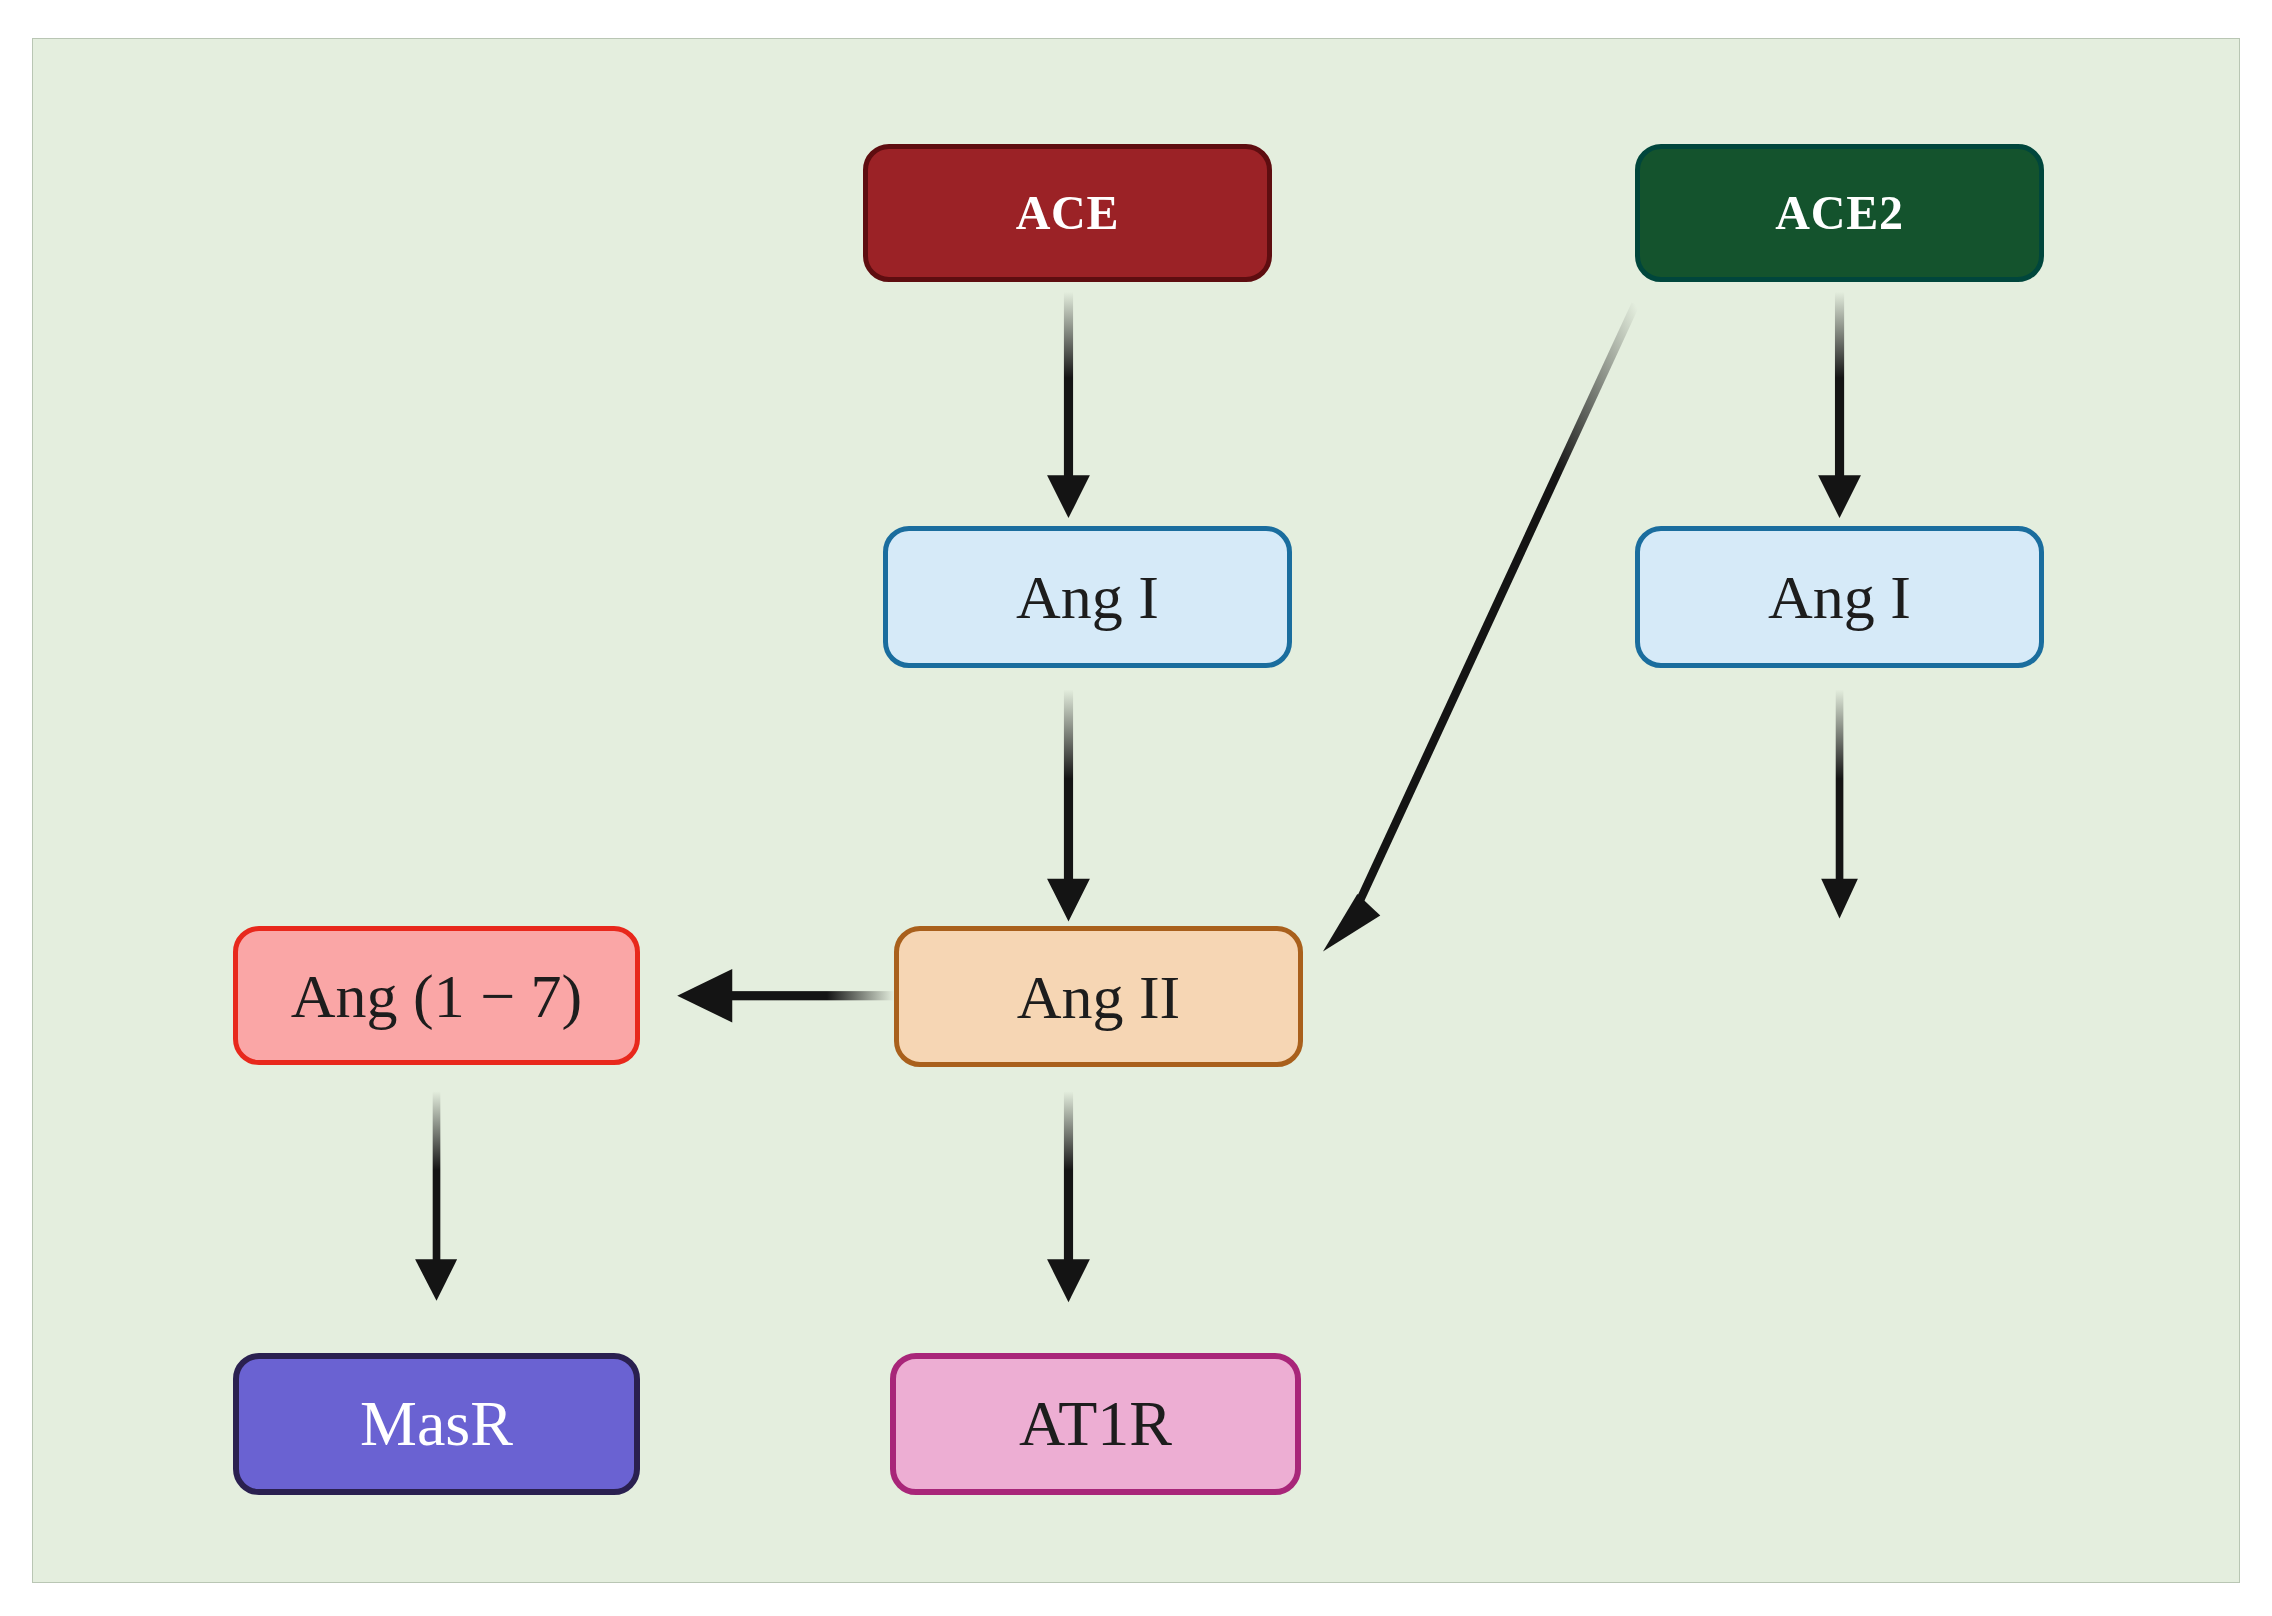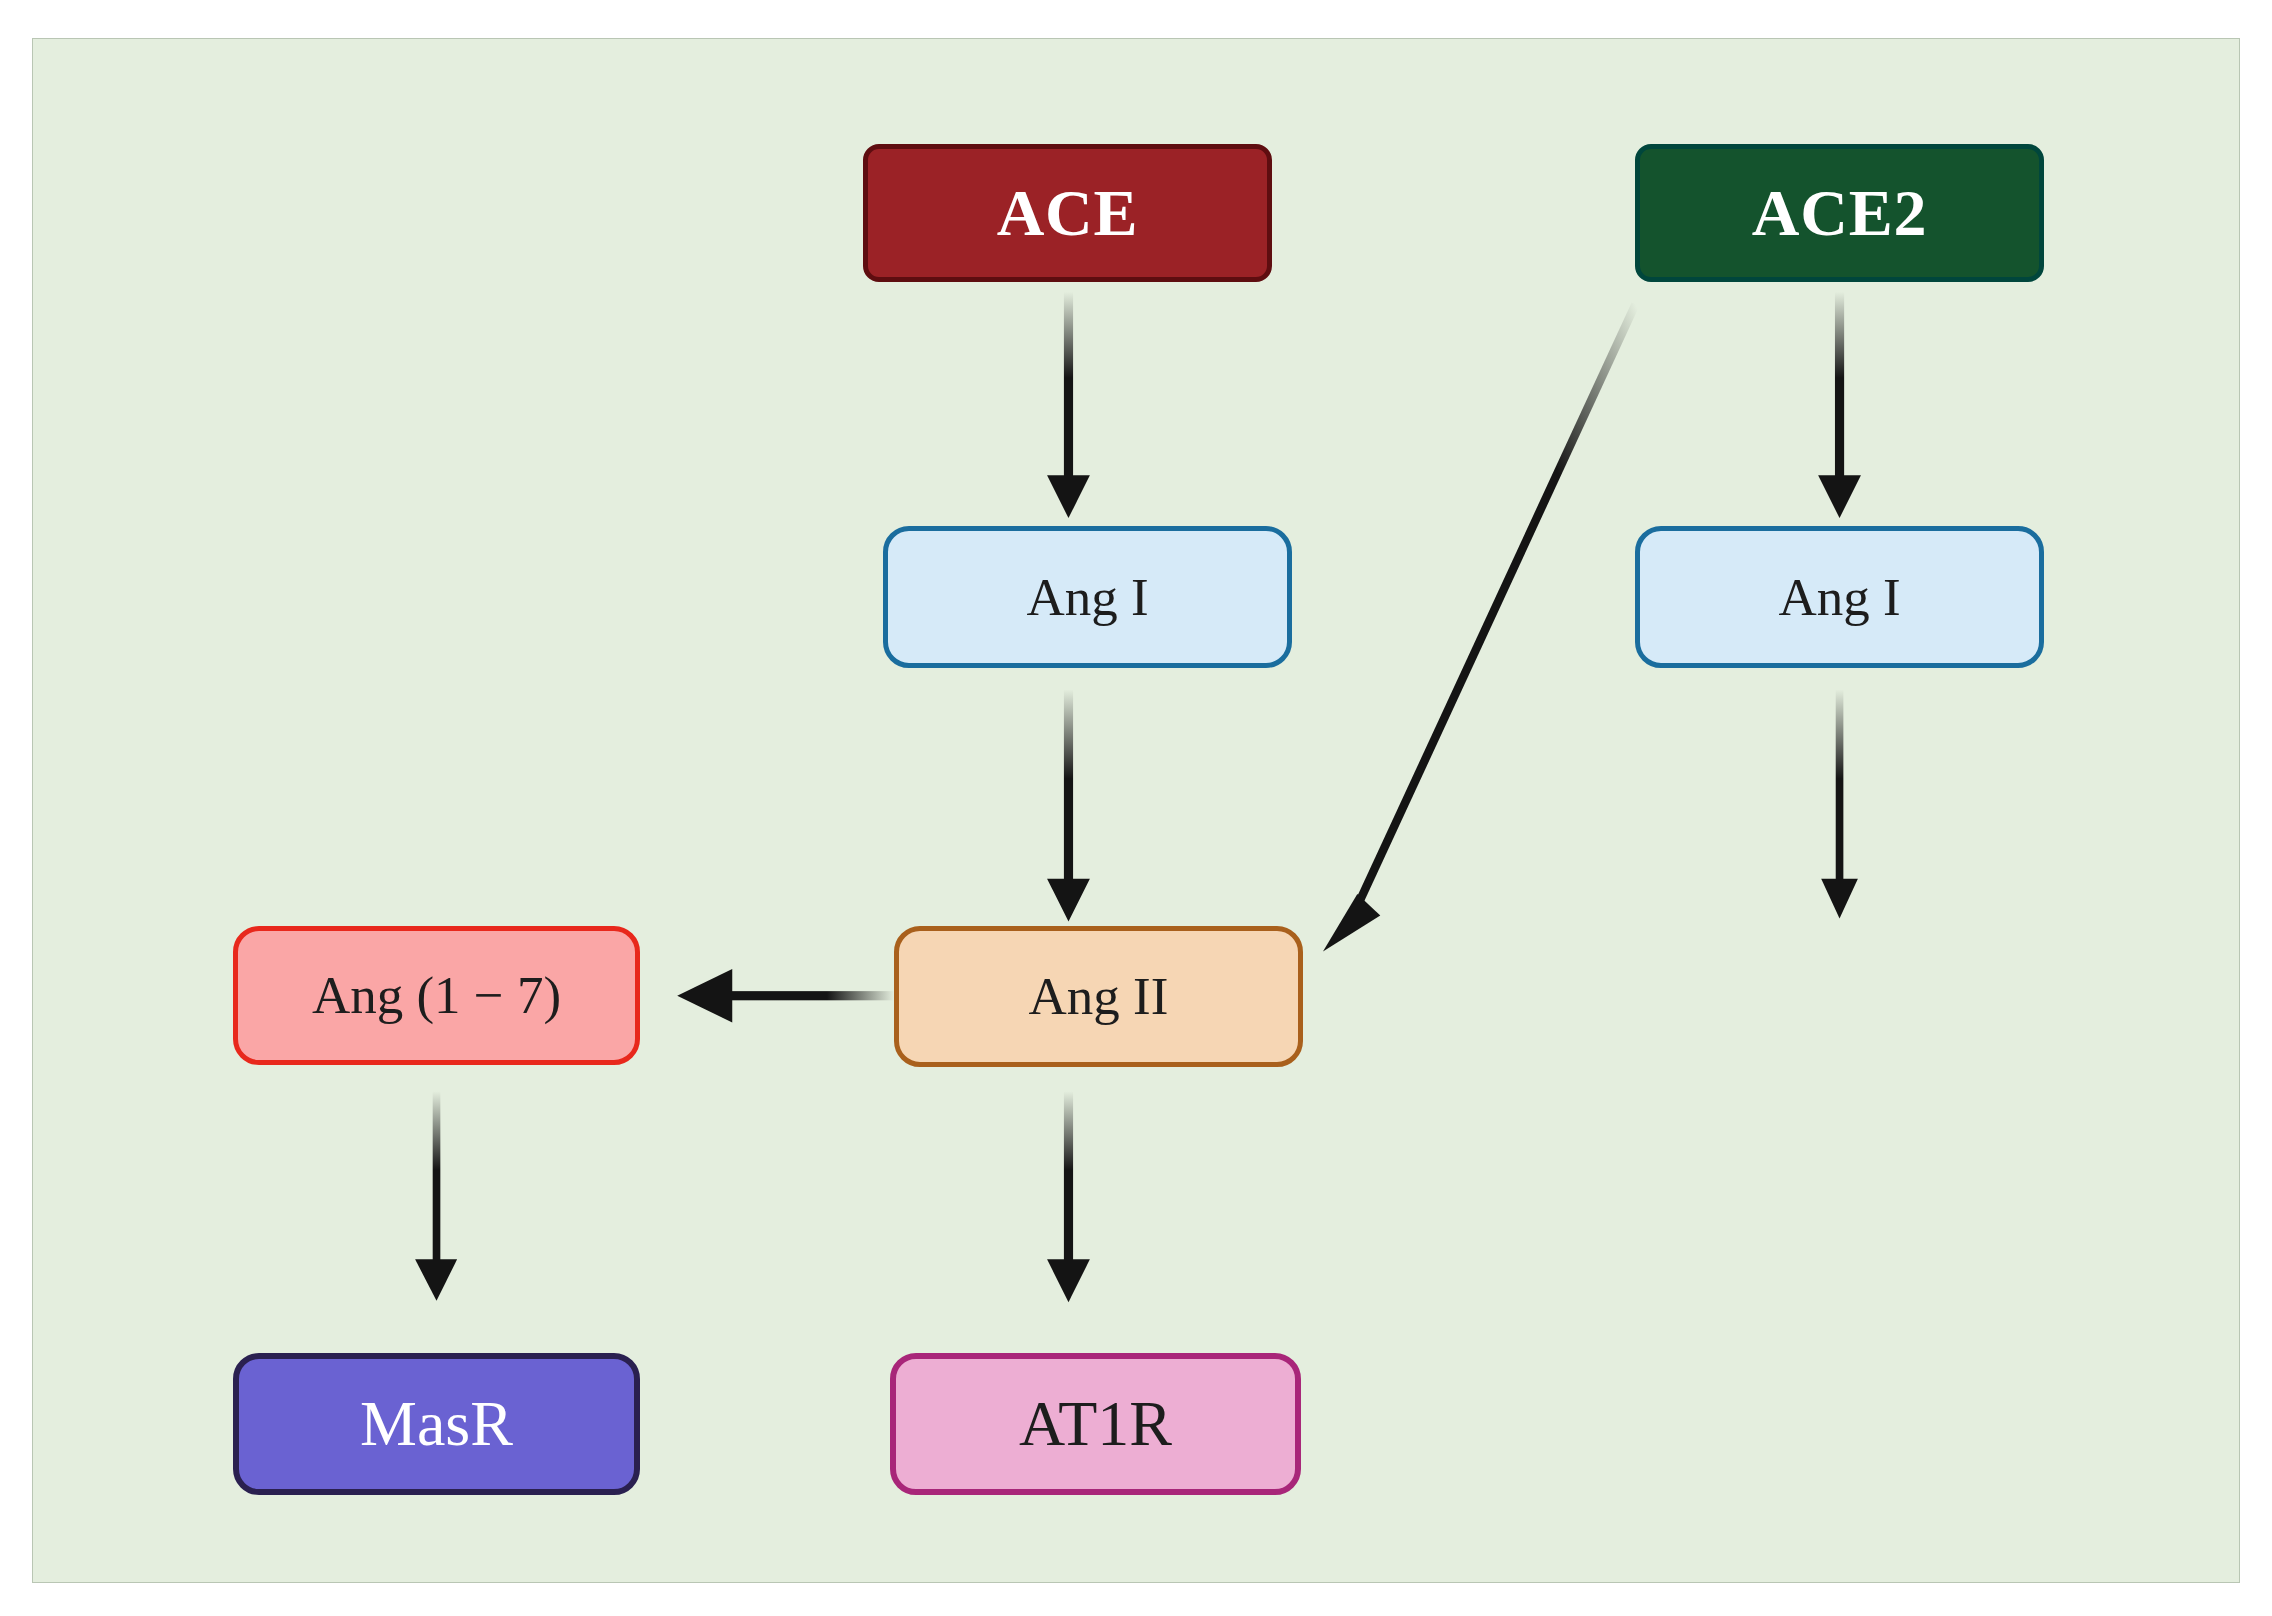--- a/index.html
+++ b/index.html
@@ -56,30 +56,29 @@
   }
   .node .node-label {
     display: block;
     line-height: 1;
   }
 
   
   .node.enzyme {
     border-width: 5.3px;
     font-weight: 700;
-    font-size: 66px;
+    font-size: 48px;
     color: #ffffff;
-    border-radius: 16px;
   }
   .node.enzyme .node-label { letter-spacing: 0.8px; }
 
   
   .node.peptide {
     border-width: 5.3px;
-    font-size: 53px;
+    font-size: 62px;
     color: #1d1d1d;
   }
   .node.receptor {
     border-width: 6.9px;
     font-weight: 400;
     font-size: 64px;
   }
 
   
   .node-ace     { background: #9b2226; border-color: #5e0d10; }

